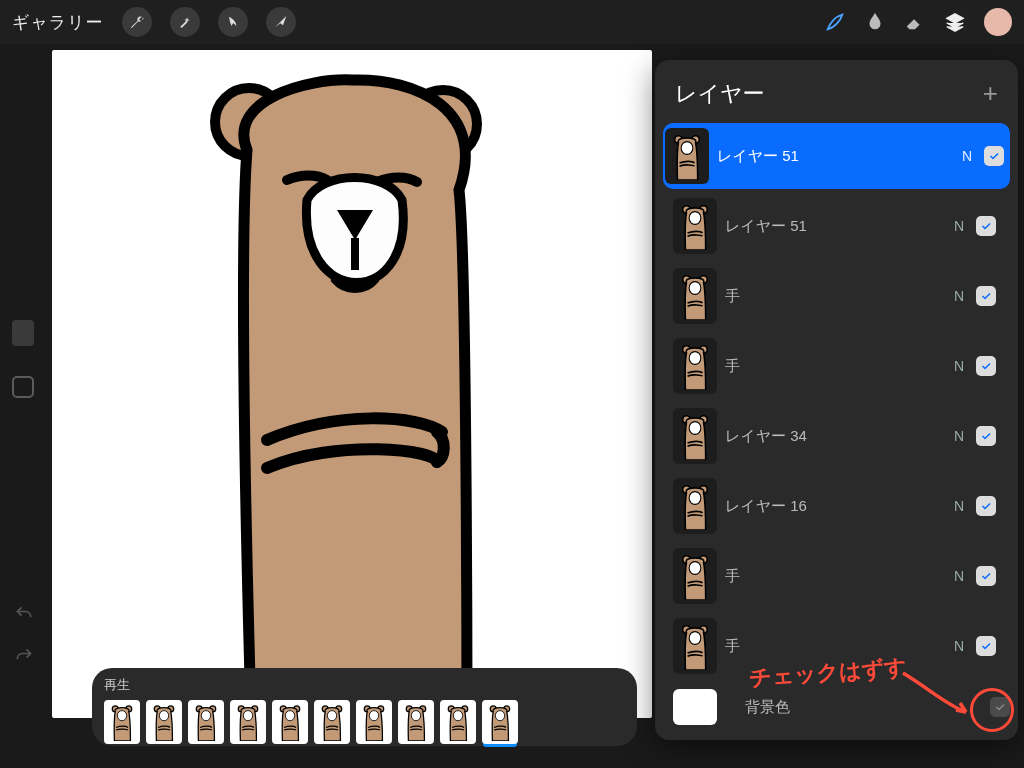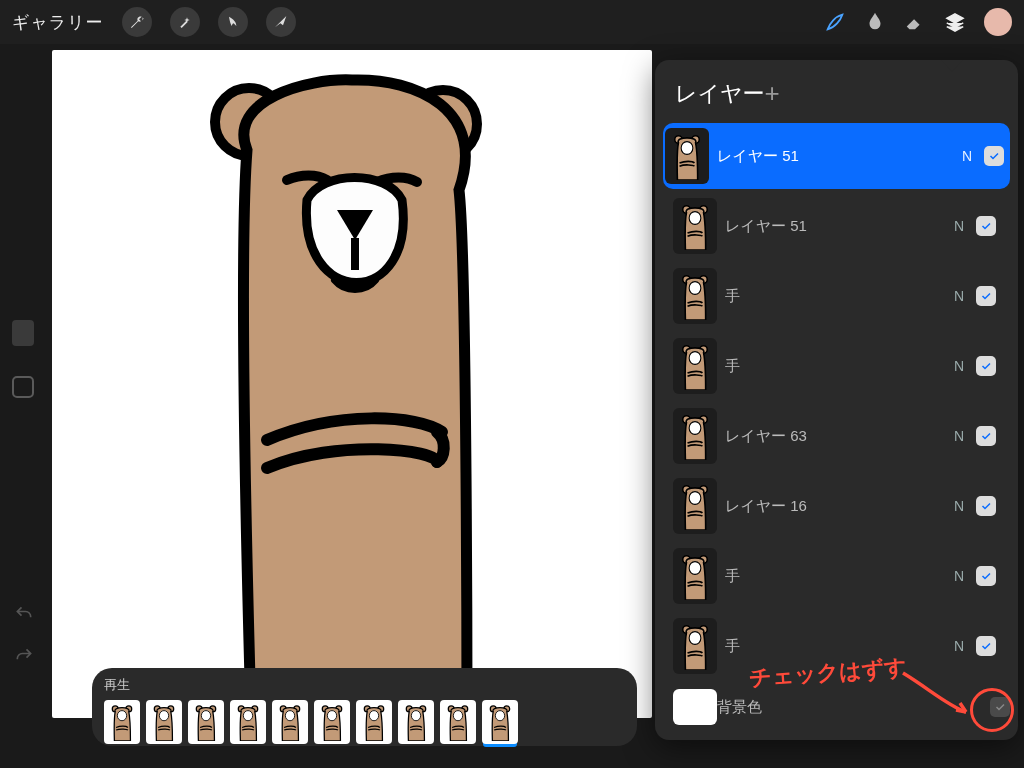--- a/index.html
+++ b/index.html
@@ -55,21 +55,21 @@
     position:absolute; left:655px; top:60px; width:363px; height:680px;
     background:#2a2a2a; border-radius:14px; padding:0;
     box-shadow:0 8px 30px rgba(0,0,0,.5);
     overflow:hidden;
   }
   .layers-pointer {
     position:absolute; top:-8px; right:58px; width:16px; height:16px;
     background:#2a2a2a; transform:rotate(45deg);
   }
   .layers-header {
-    display:flex; align-items:center; 
+    display:flex; align-items:center; justify-content:space-between;
     padding:18px 20px 14px 20px;
   }
   .layers-title { font-size:22px; color:#fff; font-weight:400; }
   .plus { font-size:26px; color:#999; font-weight:200; cursor:pointer; }
   .layer-row {
     display:flex; align-items:center; height:66px; padding:0 14px 0 10px;
     gap:8px; cursor:pointer;
   }
   .layer-row.selected { background:#0a6cff; border-radius:10px; margin:0 8px 4px 8px; padding:0 6px 0 2px;}
   .layer-row:not(.selected){ margin:0 8px 4px 8px; }
@@ -87,21 +87,21 @@
     width:20px; height:20px; border-radius:5px; background:#ddd;
     display:flex; align-items:center; justify-content:center;
     cursor:pointer; flex-shrink:0;
   }
   .check.off { background:#4a4a4a; }
   .check svg{ width:12px; height:12px; stroke:#0a6cff; stroke-width:3; fill:none;}
   .check.off svg{ stroke:#888; }
   .layer-row.selected .check svg{ stroke:#0a6cff;}
   .bg-row {
     display:flex; align-items:center; height:48px; padding:0 0 0 10px;
-    gap:0; margin:0 8px;
+    gap:28px; margin:0 8px;
   }
   .bg-swatch{ width:44px; height:36px; border-radius:6px; background:#fff; }
   
   .timeline {
     position:absolute; left:92px; bottom:22px; width:545px; height:78px;
     background:#2a2a2a; border-radius:20px; padding:8px 12px;
     display:flex; flex-direction:column; gap:6px;
   }
   .timeline-label{ font-size:13px; color:#ccc; }
   .frames{ display:flex; gap:6px; }
@@ -295,21 +295,21 @@
       <div class="layer-row">
         <div class="thumb">
 <svg viewBox="0 0 60 90">
   <circle cx="14" cy="14" r="7" fill="#c29a77" stroke="#000" stroke-width="3"></circle>
   <circle cx="46" cy="14" r="7" fill="#c29a77" stroke="#000" stroke-width="3"></circle>
   <path d="M14 20 C8 8 52 8 46 20 C50 40 50 86 50 90 L12 90 C12 86 10 40 14 20Z" fill="#c29a77" stroke="#000" stroke-width="3"></path>
   <ellipse cx="30" cy="30" rx="11" ry="12" fill="#fff" stroke="#000" stroke-width="2"></ellipse>
   <path d="M16 58 C26 54 40 54 44 58 M16 64 C26 60 42 62 44 64" stroke="#000" stroke-width="3" fill="none"></path>
 </svg>
 </div>
-        <span class="layer-name">レイヤー 63</span>
+        <span class="layer-name">レイヤー 34</span>
         <span class="blend">N</span>
         <span class="check">
           <svg viewBox="0 0 24 24">
             <path d="M5 12l5 5L20 7"></path>
           </svg>
         </span>
       </div>
       <div class="layer-row">
         <div class="thumb">
 <svg viewBox="0 0 60 90">

